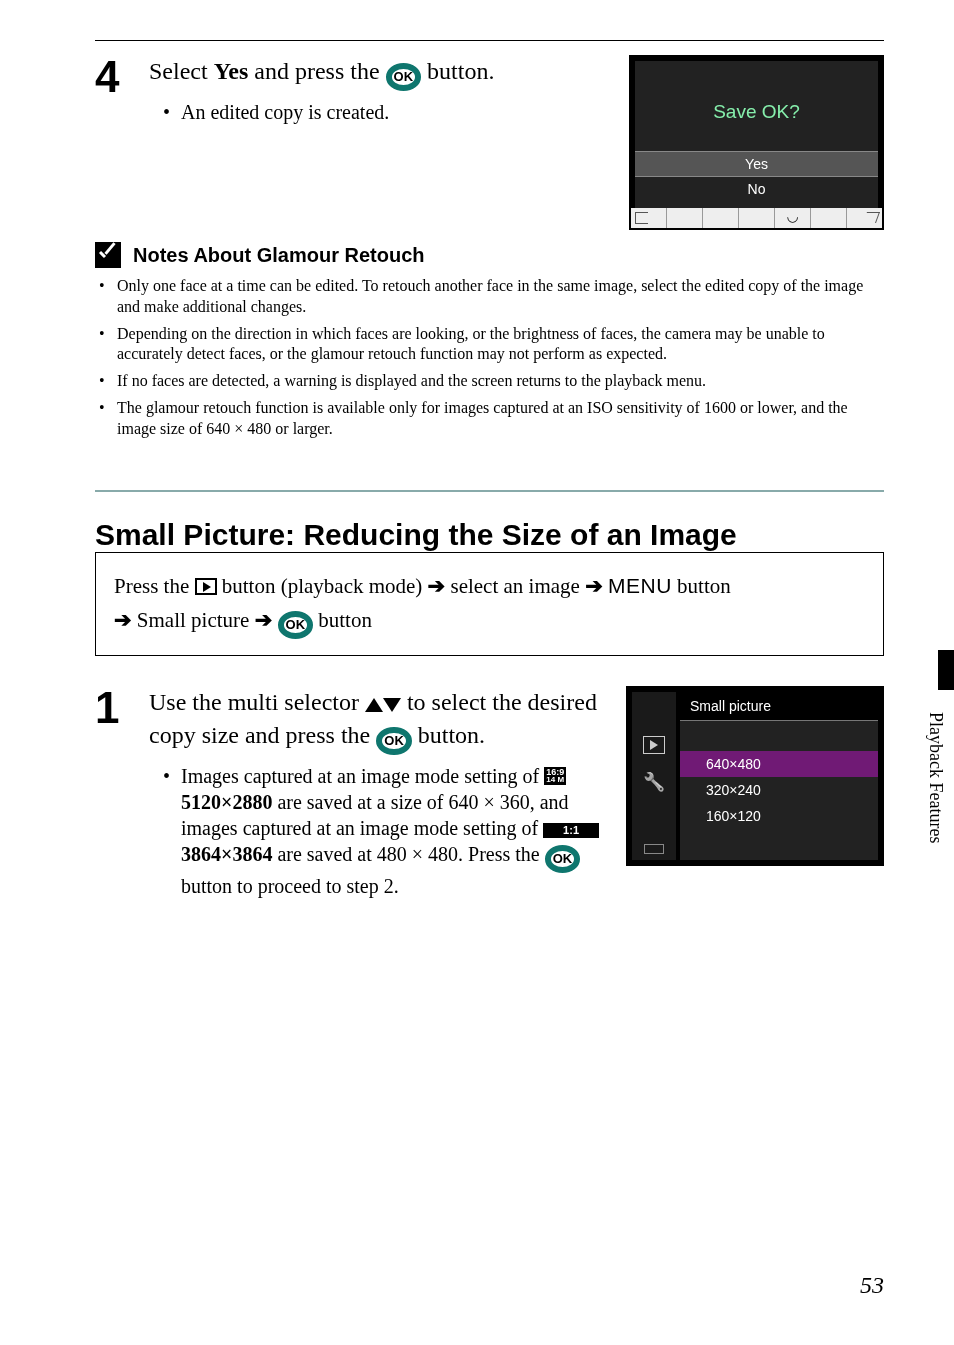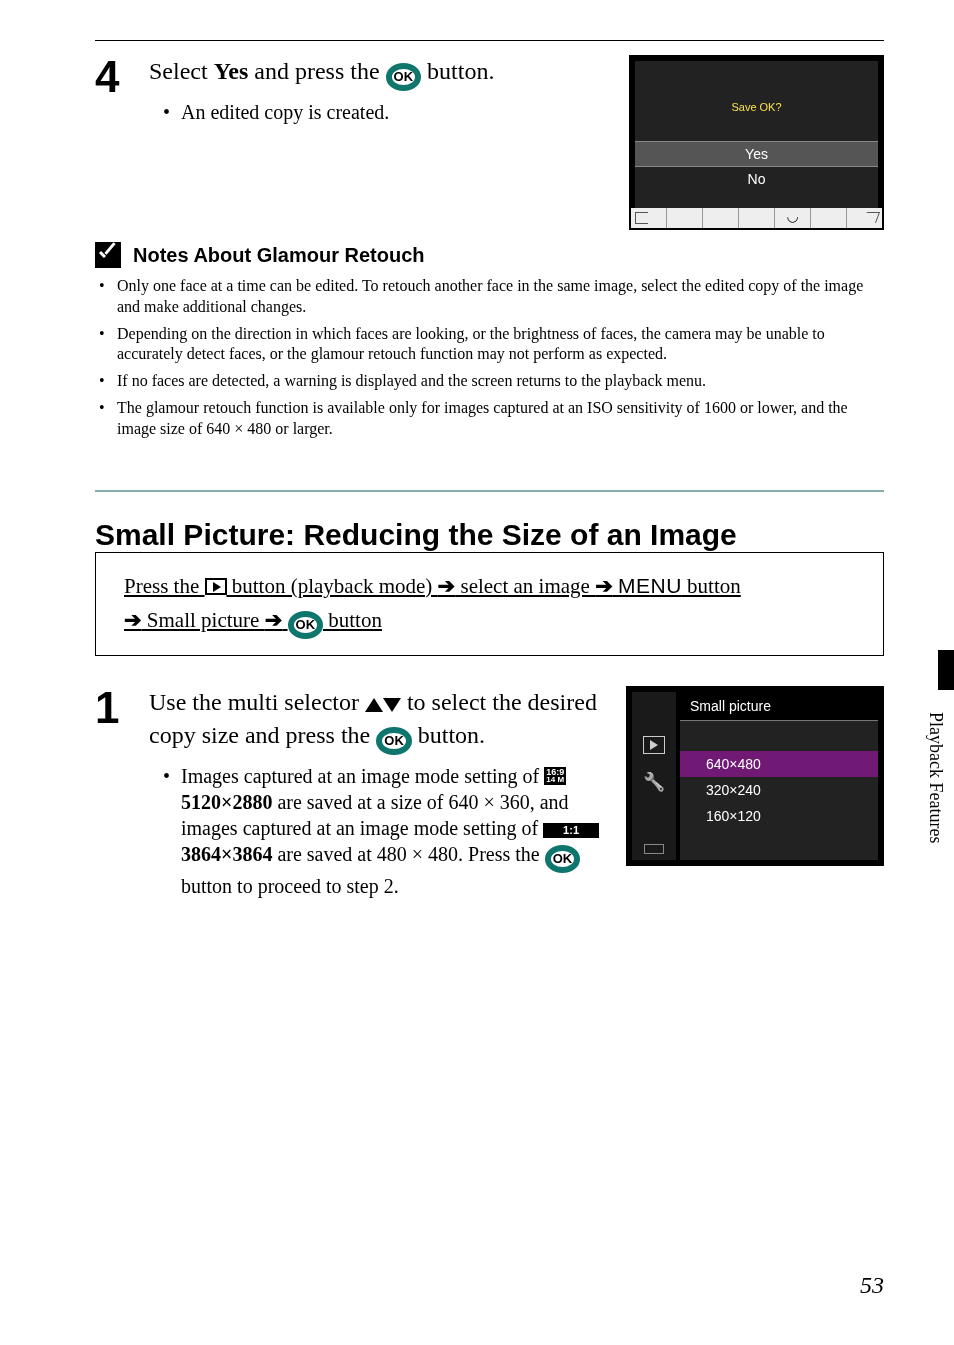--- a/index.html
+++ b/index.html
@@ -10,21 +10,21 @@
   .step-num { font-family: Arial, Helvetica, sans-serif; font-size: 44px; font-weight: bold; line-height: 1; flex: 0 0 auto; min-width: 34px; }
   .step-content { flex: 1 1 auto; }
   .step-head { font-size: 24px; line-height: 1.35; margin-bottom: 8px; }
   .bold { font-weight: bold; }
   .bullet-list { list-style: none; padding-left: 14px; }
   .bullet-list li { position: relative; font-size: 20px; line-height: 1.3; padding-left: 18px; margin-bottom: 6px; }
   .bullet-list li::before { content: "•"; position: absolute; left: 0; top: 0; }
   .screen-wrap { flex: 0 0 auto; }
   .lcd1 { width: 255px; height: 175px; border: 2px solid #000; background: #000; position: relative; }
   .lcd1-inner { position: absolute; top: 4px; left: 4px; right: 4px; bottom: 20px; background: #222; }
-  .lcd1-title { color: #fde047; font-family: Arial, sans-serif; font-size: 11px; text-align: center; margin-top: 40px; }
+  .lcd1-title { color: #86efac; font-family: Arial, sans-serif; font-size: 19px; text-align: center; margin-top: 40px; }
   .lcd1-opts { margin-top: 28px; }
   .lcd1-opt { color: #fff; font-family: Arial, sans-serif; font-size: 14px; text-align: center; padding: 4px 0; }
   .lcd1-opt.sel { background: #555; border-top: 1px solid #888; border-bottom: 1px solid #888; }
   .lcd1-toolbar { position: absolute; bottom: 0; left: 0; right: 0; height: 20px; background: #eee; display: flex; }
   .tb-seg { border-right: 1px solid #999; flex: 1; position: relative; }
   .tb-seg:last-child { border-right: none; }
   .tb-back::before { content: ""; position: absolute; left: 4px; top: 4px; width: 12px; height: 10px; border: 1px solid #555; border-right: none; }
   .tb-smile::before { content: "◡"; position: absolute; left: 50%; top: 0; transform: translateX(-50%); font-size: 14px; }
   .tb-angle::before { content: ""; position: absolute; right: 4px; top: 4px; width: 12px; height: 10px; border-top: 1px solid #555; border-right: 1px solid #555; transform: skewX(-20deg); }
 
@@ -34,21 +34,21 @@
   .check-icon::before { content: ""; position: absolute; left: 4px; top: 11px; width: 7px; height: 3px; background: #fff; transform: rotate(45deg); }
   .check-icon::after { content: ""; position: absolute; left: 8px; top: 5px; width: 14px; height: 3px; background: #fff; transform: rotate(-50deg); }
   .notes-title { font-family: Arial, Helvetica, sans-serif; font-weight: bold; font-size: 20px; }
   .notes-list { list-style: none; }
   .notes-list li { position: relative; font-size: 16px; line-height: 1.3; padding-left: 22px; margin-bottom: 6px; }
   .notes-list li::before { content: "•"; position: absolute; left: 4px; top: 0; }
 
   .sec-divider { border-top: 2px solid #8aa; margin: 50px 0 26px 0; }
   .sec-title { font-family: Arial, Helvetica, sans-serif; font-weight: bold; font-size: 30px; }
 
-  .breadcrumb-box { border: 1px solid #000; padding: 16px 28px; font-size: 21px; line-height: 1.6; margin-bottom: 30px; text-decoration: underline; }
+  .breadcrumb-box { border: 1px solid #000; padding: 16px 18px; font-size: 21px; line-height: 1.6; margin-bottom: 30px; }
   .arrow { font-family: Arial, sans-serif; font-weight: bold; }
   .menu-label { font-family: Arial, Helvetica, sans-serif; font-stretch: condensed; letter-spacing: 0.5px; }
 
   .ok-icon { display: inline-block; border: 6px solid #0f766e; border-radius: 50%; font-family: Arial, sans-serif; font-weight: bold; font-size: 13px; line-height: 16px; padding: 0 2px; vertical-align: -2px; }
   .play-icon-box { display: inline-block; border: 2px solid #000; width: 22px; height: 17px; vertical-align: -2px; position: relative; }
   .play-icon-box::before { content: ""; position: absolute; left: 6px; top: 2px; border-left: 8px solid #000; border-top: 5px solid transparent; border-bottom: 5px solid transparent; }
   .tri-up { display: inline-block; width: 0; height: 0; border-left: 9px solid transparent; border-right: 9px solid transparent; border-bottom: 14px solid #000; vertical-align: -2px; }
   .tri-down { display: inline-block; width: 0; height: 0; border-left: 9px solid transparent; border-right: 9px solid transparent; border-top: 14px solid #000; vertical-align: -2px; }
   .mode169 { display: inline-block; background: #000; color: #fff; font-family: Arial, sans-serif; font-size: 9px; font-weight: bold; line-height: 8px; padding: 1px 2px; vertical-align: 1px; text-align: center; }
   .mode169 .r2 { display: block; font-size: 8px; }

